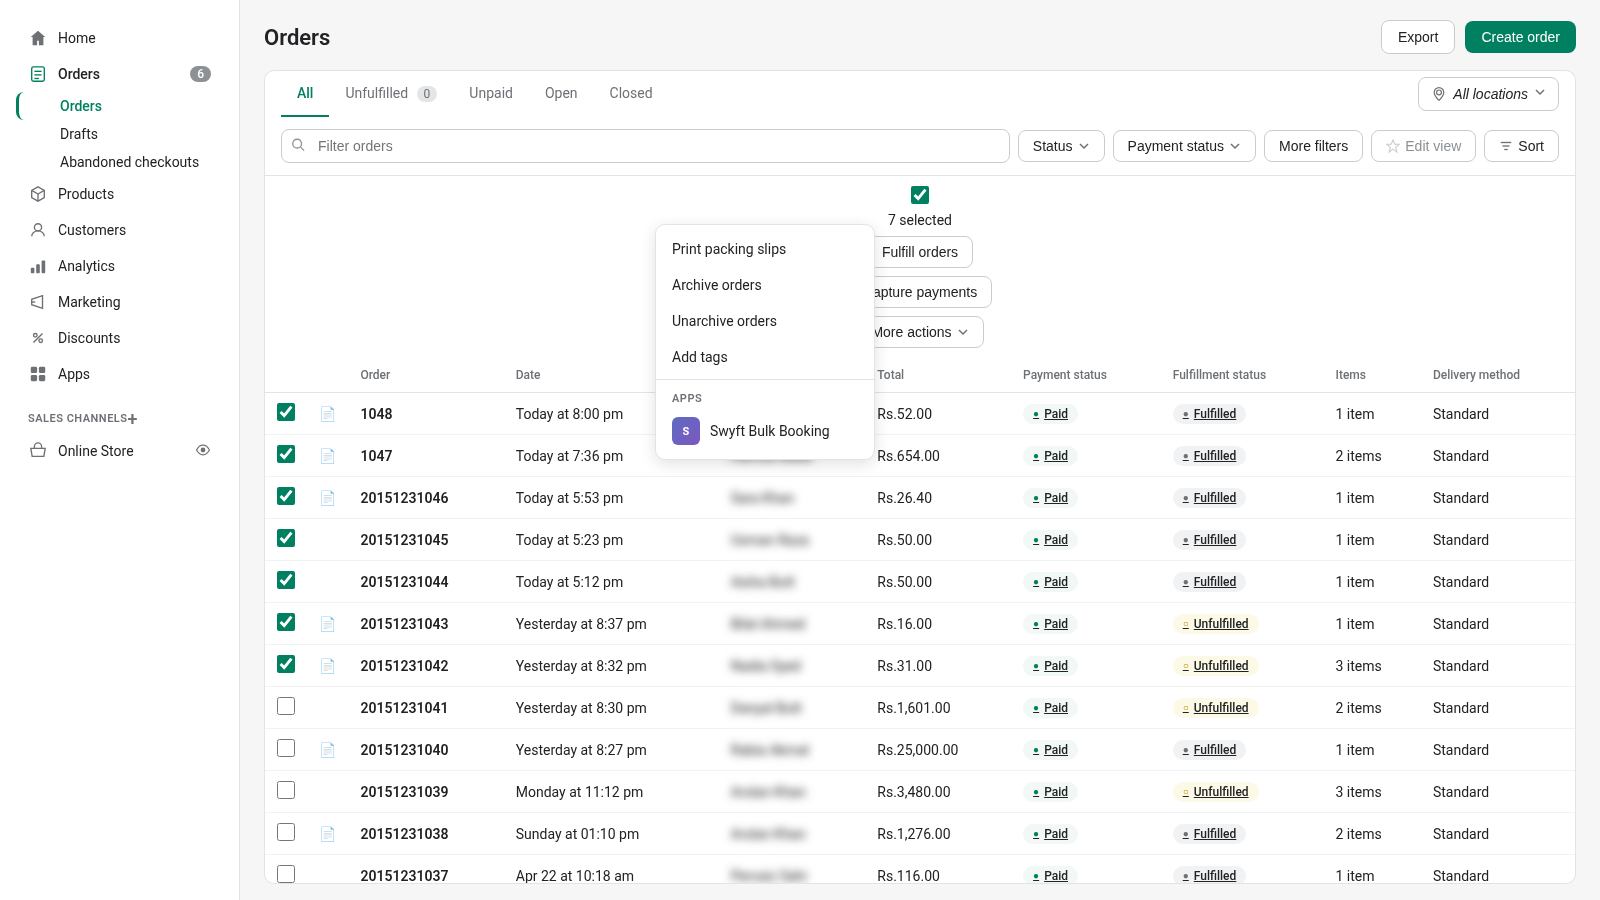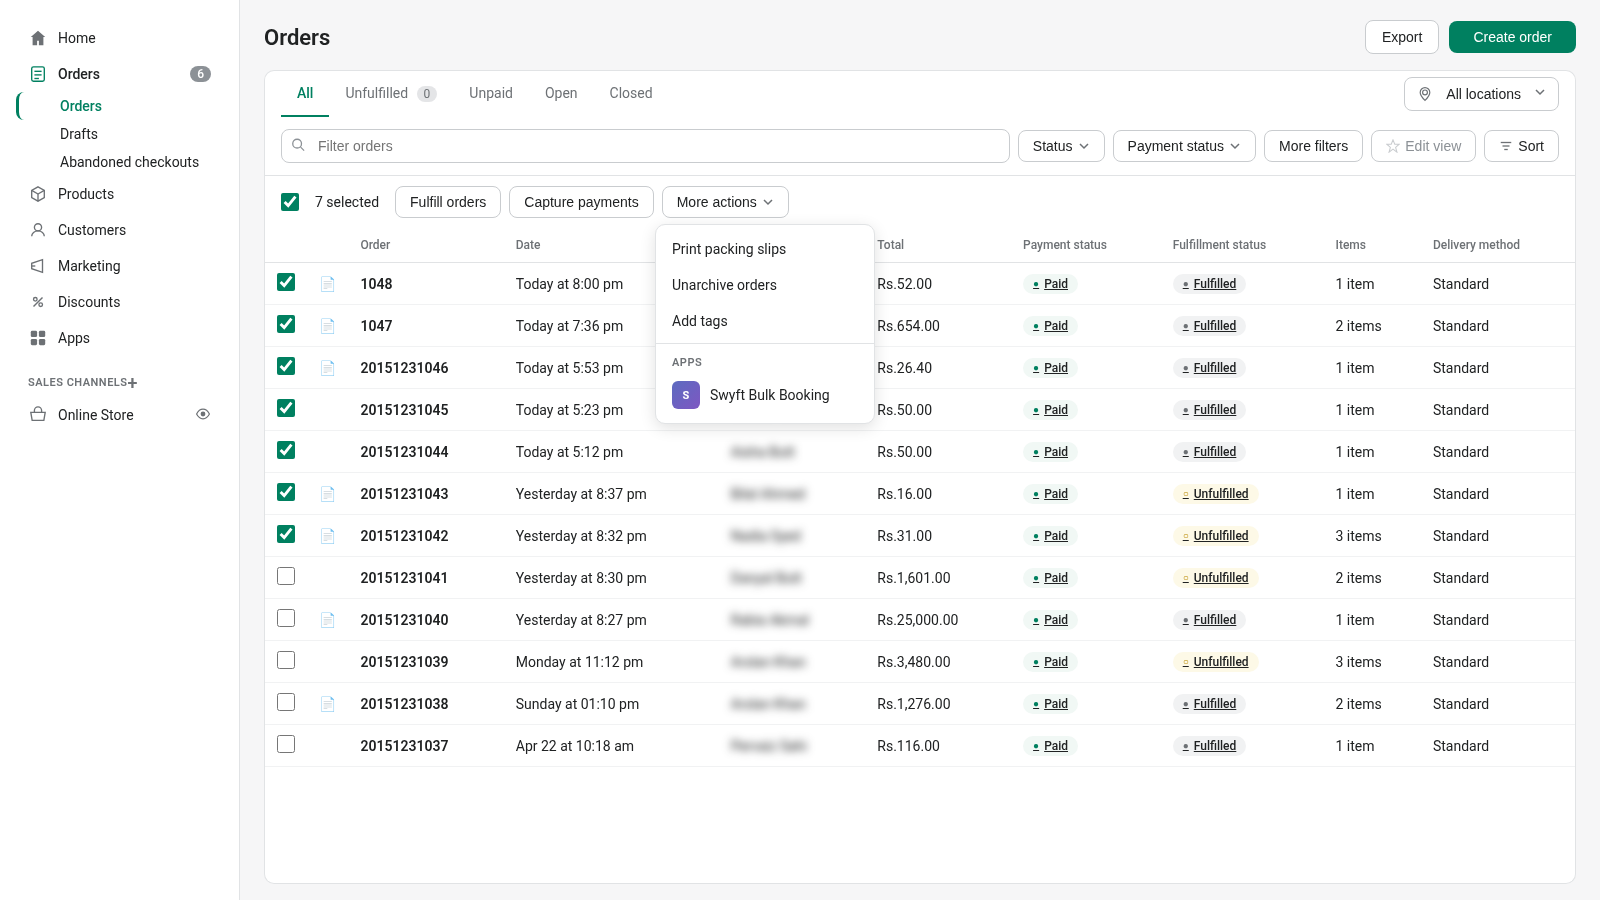--- a/index.html
+++ b/index.html
@@ -17,40 +17,40 @@
     .sidebar-sub-item.active { color: #008060; font-weight: 500; border-left: 3px solid #008060; padding-left: 41px; }
     .sidebar-section-label { padding: 12px 12px 4px; font-size: 11px; font-weight: 600; color: #6d7175; letter-spacing: 0.5px; text-transform: uppercase; display: flex; align-items: center; }
     .sidebar-section-label .add-btn { cursor: pointer; font-size: 18px; color: #6d7175; }
 
     
     .main { flex: 1; display: flex; flex-direction: column; overflow: hidden; background: #f6f6f7; }
     .main-header { padding: 20px 24px 0; display: flex; align-items: center; justify-content: space-between; }
     .page-title { font-size: 22px; font-weight: 600; color: #202223; }
     .header-actions { display: flex; gap: 10px; align-items: center; }
     .btn-export { background: #fff; border: 1px solid #c9cccf; border-radius: 8px; padding: 8px 16px; cursor: pointer; font-size: 14px; color: #202223; }
-    .btn-create { background: #008060; border: none; border-radius: 8px; padding: 8px 24px; cursor: pointer; font-size: 14px; color: #fff; font-weight: 500; }
+    .btn-create { background: #008060; border: none; border-radius: 8px; padding: 8px 16px; cursor: pointer; font-size: 14px; color: #fff; font-weight: 500; }
 
     
     .tabs-bar { background: #fff; margin: 16px 24px 0; border-radius: 10px 10px 0 0; border: 1px solid #e1e3e5; border-bottom: none; display: flex; align-items: center; justify-content: space-between; padding: 0 16px; }
     .tabs { display: flex; gap: 0; }
     .tab { padding: 14px 16px; cursor: pointer; font-size: 14px; color: #6d7175; border-bottom: 2px solid transparent; white-space: nowrap; }
     .tab.active { color: #008060; border-bottom: 2px solid #008060; font-weight: 500; }
     .tab .tab-badge { background: #e4e5e7; border-radius: 10px; padding: 1px 7px; font-size: 12px; margin-left: 5px; color: #6d7175; }
-    .all-locations { display: flex; align-items: flex-start; gap: 13px; font-size: 14px; color: #202223; cursor: pointer; padding: 8px 12px; border: 1px solid #c9cccf; border-radius: 8px; background: #fff; }
+    .all-locations { display: flex; align-items: flex-start; gap: 6px; font-size: 14px; color: #202223; cursor: pointer; padding: 8px 12px; border: 1px solid #c9cccf; border-radius: 8px; background: #fff; font-style: italic; }
 
     
     .filters-row { background: #fff; margin: 0 24px; border-left: 1px solid #e1e3e5; border-right: 1px solid #e1e3e5; padding: 12px 16px; display: flex; align-items: center; gap: 8px; }
     .search-input-wrap { flex: 1; position: relative; }
     .search-input-wrap input { width: 100%; padding: 8px 12px 8px 36px; border: 1px solid #c9cccf; border-radius: 8px; font-size: 14px; color: #202223; outline: none; }
     .search-icon-pos { position: absolute; left: 10px; top: 50%; transform: translateY(-50%); color: #8c9196; }
     .filter-btn { background: #fff; border: 1px solid #c9cccf; border-radius: 8px; padding: 7px 14px; cursor: pointer; font-size: 14px; color: #202223; display: flex; align-items: center; gap: 5px; white-space: nowrap; }
     .filter-btn.star { color: #8c9196; }
 
     
-    .bulk-row { background: #fff; margin: 0 24px; border-left: 1px solid #e1e3e5; border-right: 1px solid #e1e3e5; padding: 10px 16px; display: flex; align-items: center; gap: 8px; border-top: 1px solid #e1e3e5; position: relative; }
+    .bulk-row { background: #fff; margin: 0 24px; border-left: 1px solid #e1e3e5; border-right: 1px solid #e1e3e5; padding: 10px 16px; display: flex; align-items: center; gap: 8px; border-top: 1px solid #e1e3e5; position: relative; flex-direction: column; }
     .checkbox-all { width: 18px; height: 18px; accent-color: #008060; cursor: pointer; }
     .bulk-selected { font-size: 14px; color: #202223; padding: 0 8px; }
     .bulk-btn { background: #fff; border: 1px solid #c9cccf; border-radius: 8px; padding: 7px 14px; cursor: pointer; font-size: 14px; color: #202223; white-space: nowrap; }
     .bulk-btn-more { display: flex; align-items: center; gap: 5px; }
 
     
     .dropdown-menu { position: absolute; top: 48px; left: 390px; background: #fff; border: 1px solid #e1e3e5; border-radius: 10px; box-shadow: 0 4px 16px rgba(0,0,0,0.12); z-index: 100; min-width: 220px; padding: 6px 0; }
     .dropdown-item { padding: 10px 16px; cursor: pointer; font-size: 14px; color: #202223; }
     .dropdown-divider { border: none; border-top: 1px solid #e1e3e5; margin: 4px 0; }
     .dropdown-section-label { padding: 8px 16px 4px; font-size: 11px; font-weight: 600; color: #6d7175; text-transform: uppercase; letter-spacing: 0.5px; }
@@ -122,20 +122,30 @@
       <div class="sidebar-nav-item">
         <span class="sidebar-icon">
           <svg width="18" height="18" viewBox="0 0 20 20" fill="none">
               <circle cx="10" cy="7" r="4" stroke="#6d7175" stroke-width="1.5" fill="none"></circle>
               <path d="M3 17c0-3.3 3.1-6 7-6s7 2.7 7 6" stroke="#6d7175" stroke-width="1.5" fill="none"></path>
             </svg>
         </span>
         <span>Customers</span>
       </div>
 
+      <div class="sidebar-nav-item">
+        <span class="sidebar-icon">
+          <svg width="18" height="18" viewBox="0 0 20 20" fill="none">
+              <rect x="2" y="12" width="4" height="6" rx="1" fill="#6d7175"></rect>
+              <rect x="8" y="8" width="4" height="10" rx="1" fill="#6d7175"></rect>
+              <rect x="14" y="4" width="4" height="14" rx="1" fill="#6d7175"></rect>
+            </svg>
+        </span>
+        <span>Analytics</span>
+      </div>
 
       <div class="sidebar-nav-item">
         <span class="sidebar-icon">
           <svg width="18" height="18" viewBox="0 0 20 20" fill="none">
               <path d="M3 13V7l12-4v14L3 13z" stroke="#6d7175" stroke-width="1.5" fill="none"></path>
               <line x1="3" y1="10" x2="7" y2="10" stroke="#6d7175" stroke-width="1.5"></line>
             </svg>
         </span>
         <span>Marketing</span>
       </div>
@@ -265,20 +275,21 @@
       <button class="bulk-btn">Capture payments</button>
       <button class="bulk-btn bulk-btn-more">
         <span>More actions</span>
         <svg width="12" height="12" viewBox="0 0 12 12" fill="none">
             <path d="M2 4l4 4 4-4" stroke="#6d7175" stroke-width="1.5" fill="none"></path>
           </svg>
       </button>
 
       <div class="dropdown-menu">
         <div class="dropdown-item">Print packing slips</div>
+        <div class="dropdown-item">Archive orders</div>
         <div class="dropdown-item">Unarchive orders</div>
         <div class="dropdown-item">Add tags</div>
         <hr class="dropdown-divider">
         <div class="dropdown-section-label">APPS</div>
         <div class="dropdown-app-item">
           <div class="app-icon">S</div>
           <span>Swyft Bulk Booking</span>
         </div>
       </div>
     </div>

